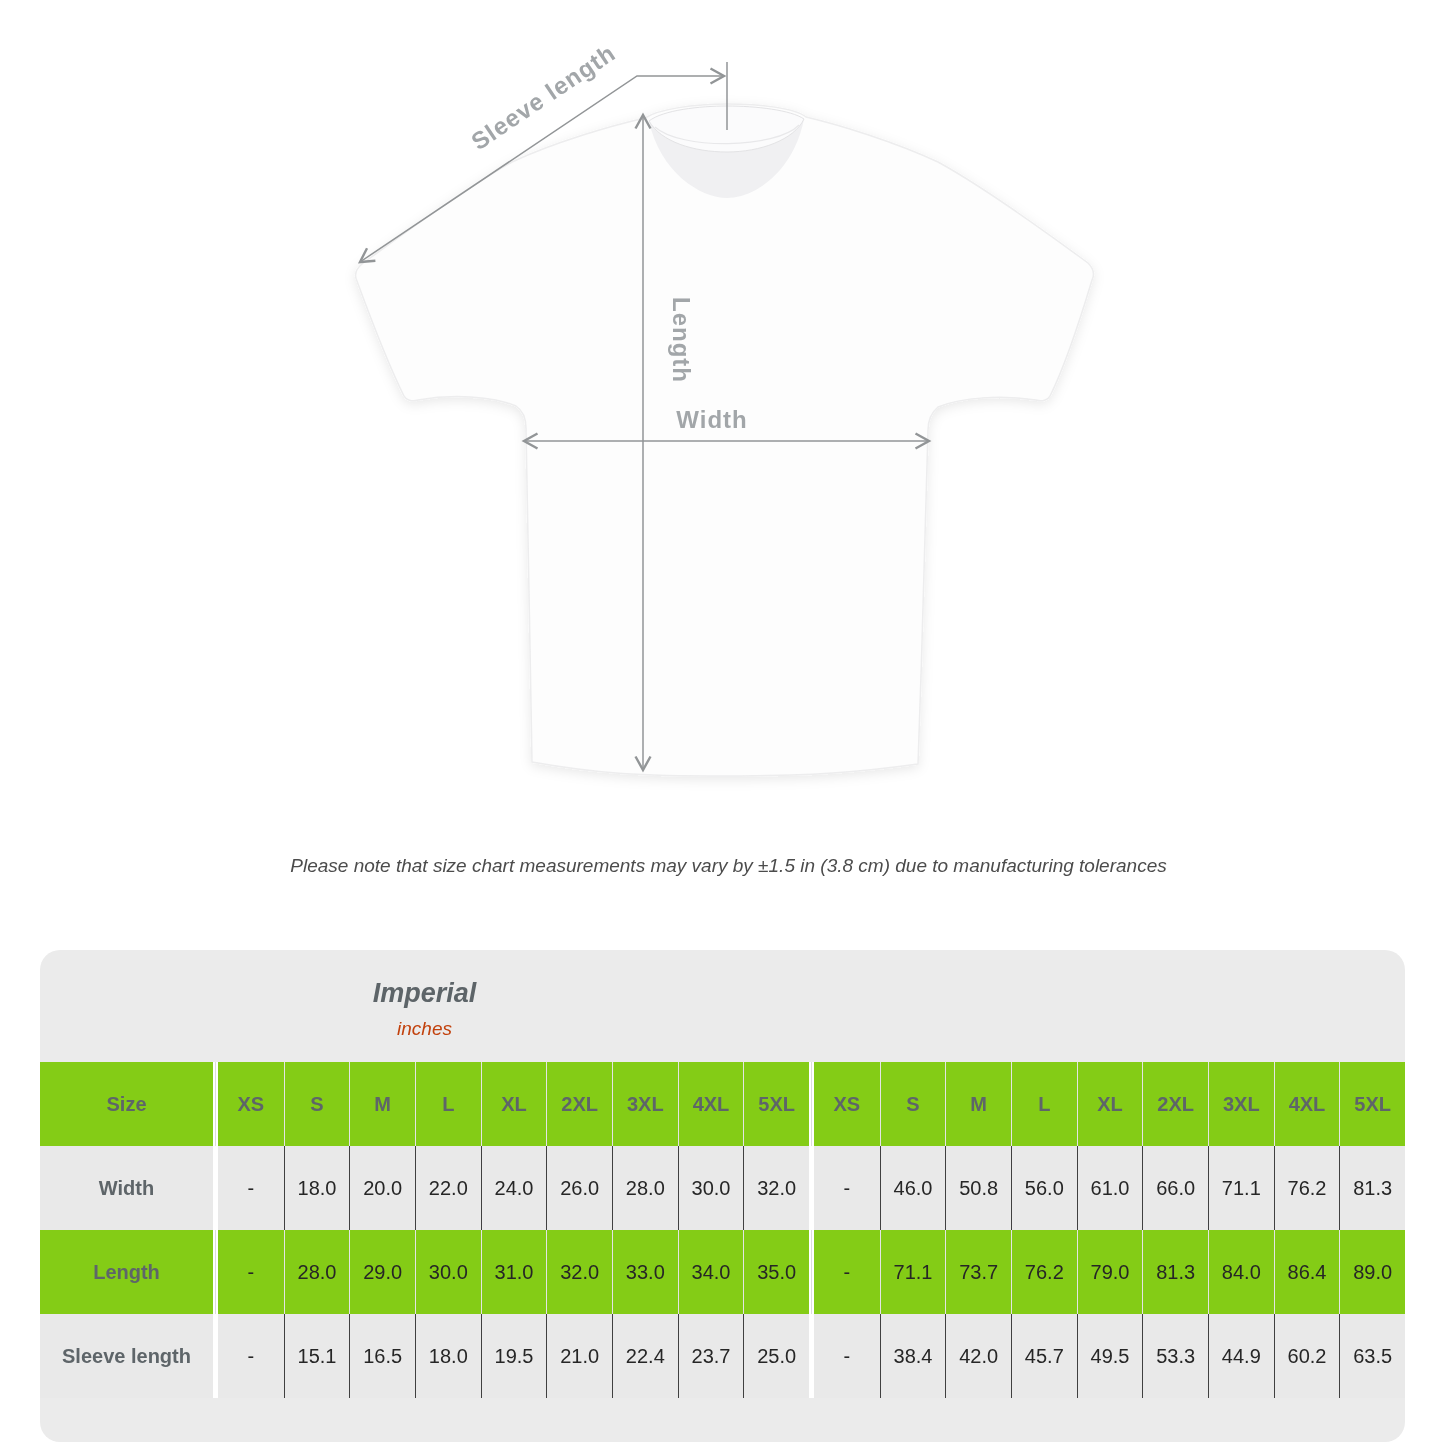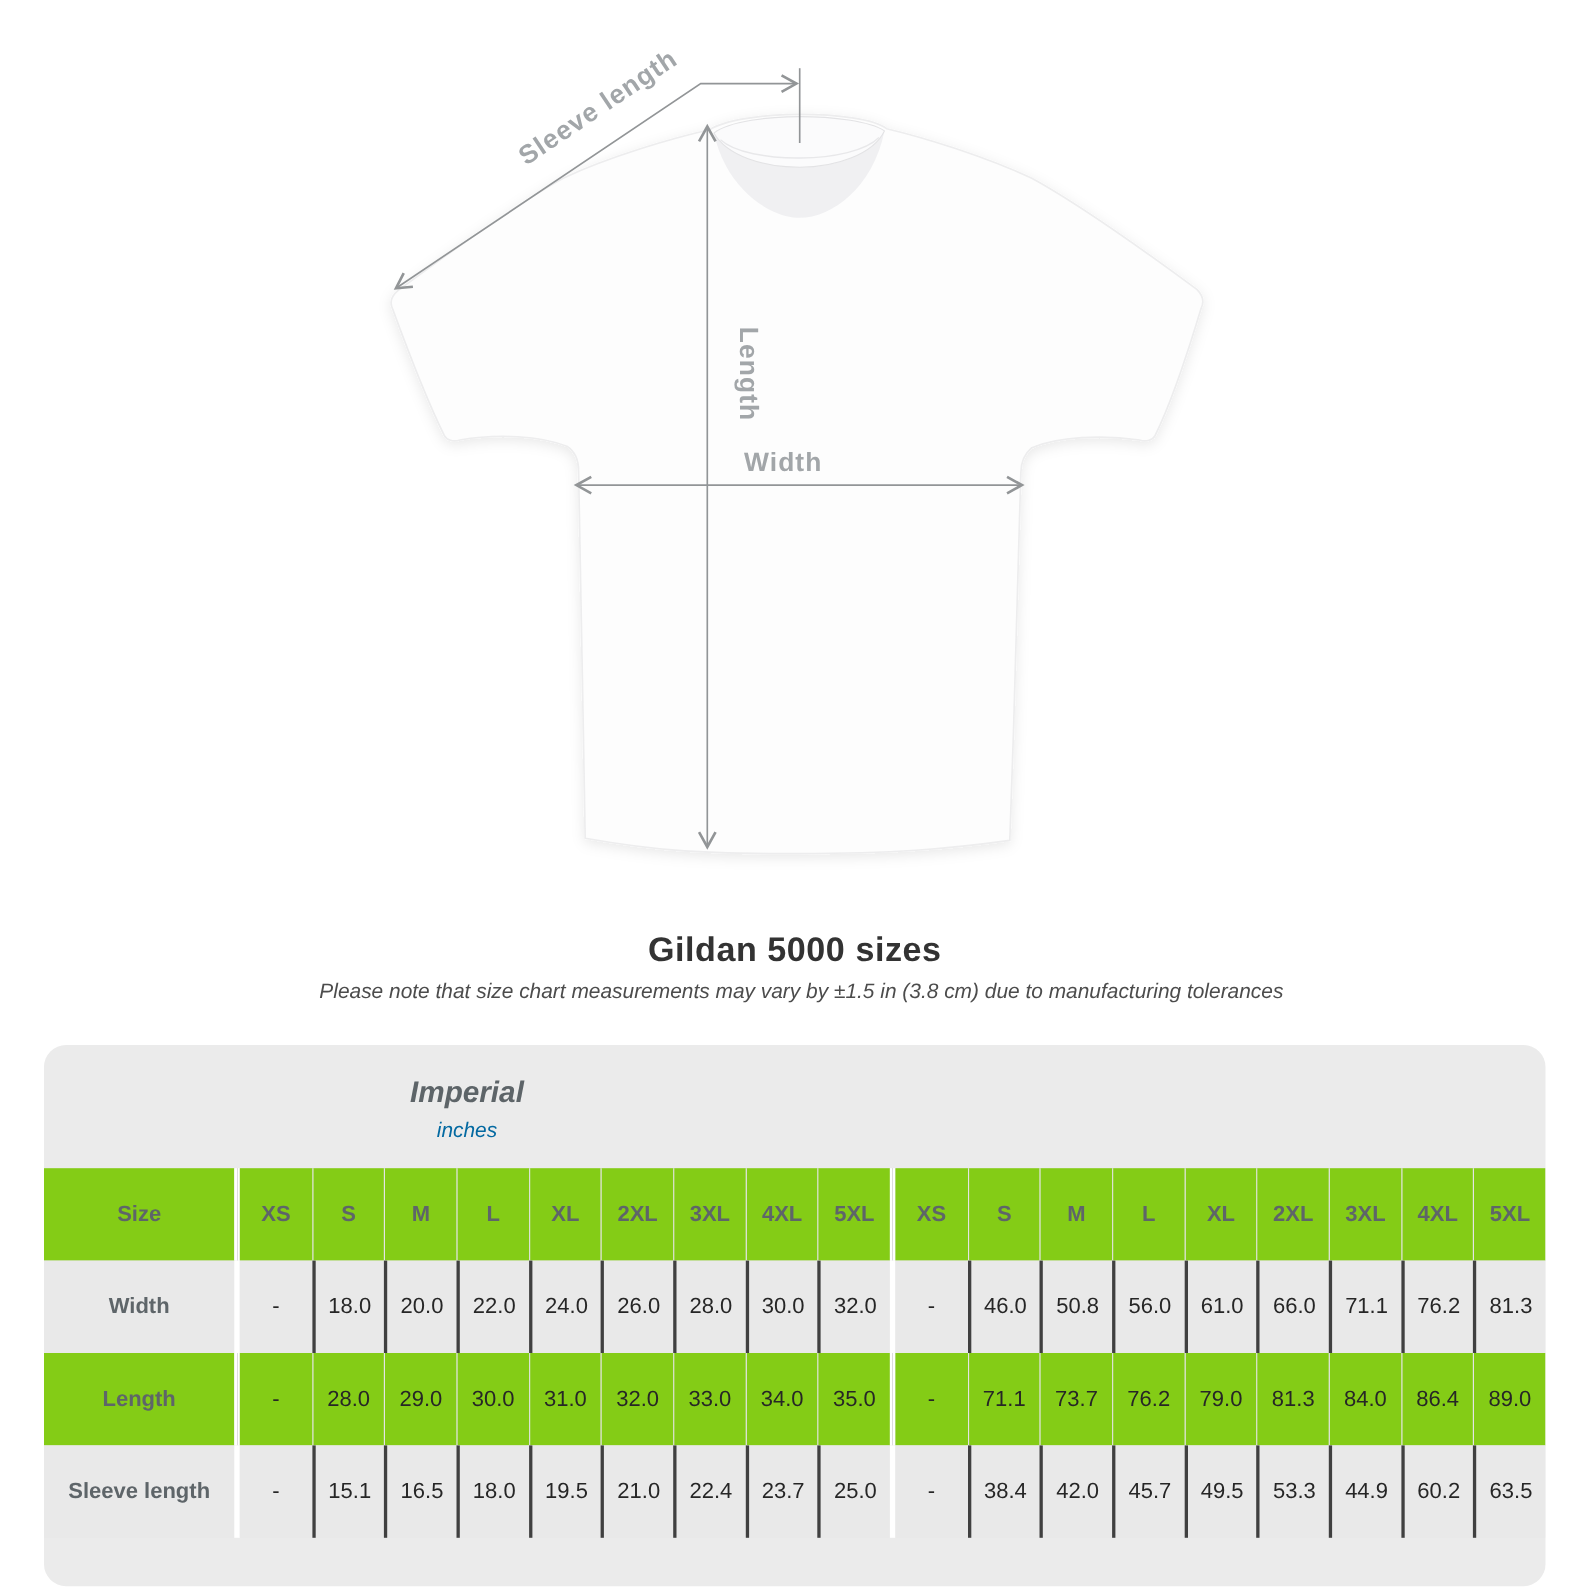--- a/index.html
+++ b/index.html
@@ -16,34 +16,34 @@
   .title-block p{margin:9px 0 0 12px;font-size:19px;font-style:italic;color:#4c4c4c;}
   
   .size-table{
     position:absolute;left:40px;top:950px;width:1365px;height:492px;
     background:#ebebeb;border-radius:20px;overflow:hidden;
   }
   .trow{display:grid;grid-template-columns:173px 5px repeat(9,1fr) 5px repeat(9,1fr);}
   .band{height:112px;}
   .band-cell{display:flex;flex-direction:column;align-items:center;justify-content:center;padding-top:6px;}
   .band-cell .g-label{font-size:27px;font-weight:bold;font-style:italic;color:#5d6468;}
-  .band-cell .g-unit{font-size:19px;font-style:italic;color:#0369a1;margin-top:9px;}
+  .band-cell .g-unit{font-size:19px;font-style:italic;color:#c2410c;margin-top:9px;}
   .band-left{grid-column:1 / 12;}
   .band-right{grid-column:12 / 22;}
   .cell{height:84px;display:flex;align-items:center;justify-content:center;font-size:20px;}
   .r-white .cell{background:#84cc16;}
   .r-gray  .cell{background:#e9e9e9;}
   .lbl{font-weight:bold;color:#5e6569;}
   .szh{font-weight:bold;color:#5e6569;}
   .val{color:#262626;}
   .sep{height:84px;}
   .r-white .sep{background:linear-gradient(to right,#ffffff 2px,#dcdcdc 2px,#dcdcdc 3px,#ffffff 3px);}
   .r-gray  .sep{background:#ffffff;}
   .r-white .cell.mid{border-left:1px solid #e4e4e4;}
-  .r-gray  .cell.mid{border-left:3px solid #404040;}
+  .r-gray  .cell.mid{border-left:1px solid #404040;}
 </style>
 </head>
 <body>
 
 <div class="page">
 
   <svg class="diagram" viewBox="0 0 1445 845" xmlns="http://www.w3.org/2000/svg">
     <defs>
       <marker id="ah" viewBox="0 0 12 12" refX="10" refY="6" markerWidth="12" markerHeight="12" orient="auto-start-reverse">
         <path d="M1,1 L10,6 L1,11" fill="none" stroke="#929597" stroke-width="1.6"></path>
@@ -95,21 +95,20 @@
       <line x1="643" y1="115" x2="643" y2="770" marker-start="url(#ah)" marker-end="url(#ah)"></line>
       <line x1="524" y1="441" x2="929" y2="441" marker-start="url(#ah)" marker-end="url(#ah)"></line>
     </g>
 
     <text class="dim-label" text-anchor="middle" transform="translate(548,104) rotate(-34)">Sleeve length</text>
     <text class="dim-label" text-anchor="middle" transform="translate(673,340) rotate(90)">Length</text>
     <text class="dim-label" text-anchor="middle" x="712" y="428">Width</text>
   </svg>
 
   <div class="title-block">
-    <h1>Gildan 5000 sizes</h1>
     <p>Please note that size chart measurements may vary by ±1.5 in (3.8 cm) due to manufacturing tolerances</p>
   </div>
 
   <div class="size-table">
     <div class="trow band">
       <div class="band-cell band-left">
         <div class="g-label">Imperial</div>
         <div class="g-unit">inches</div>
       </div>
     </div>

